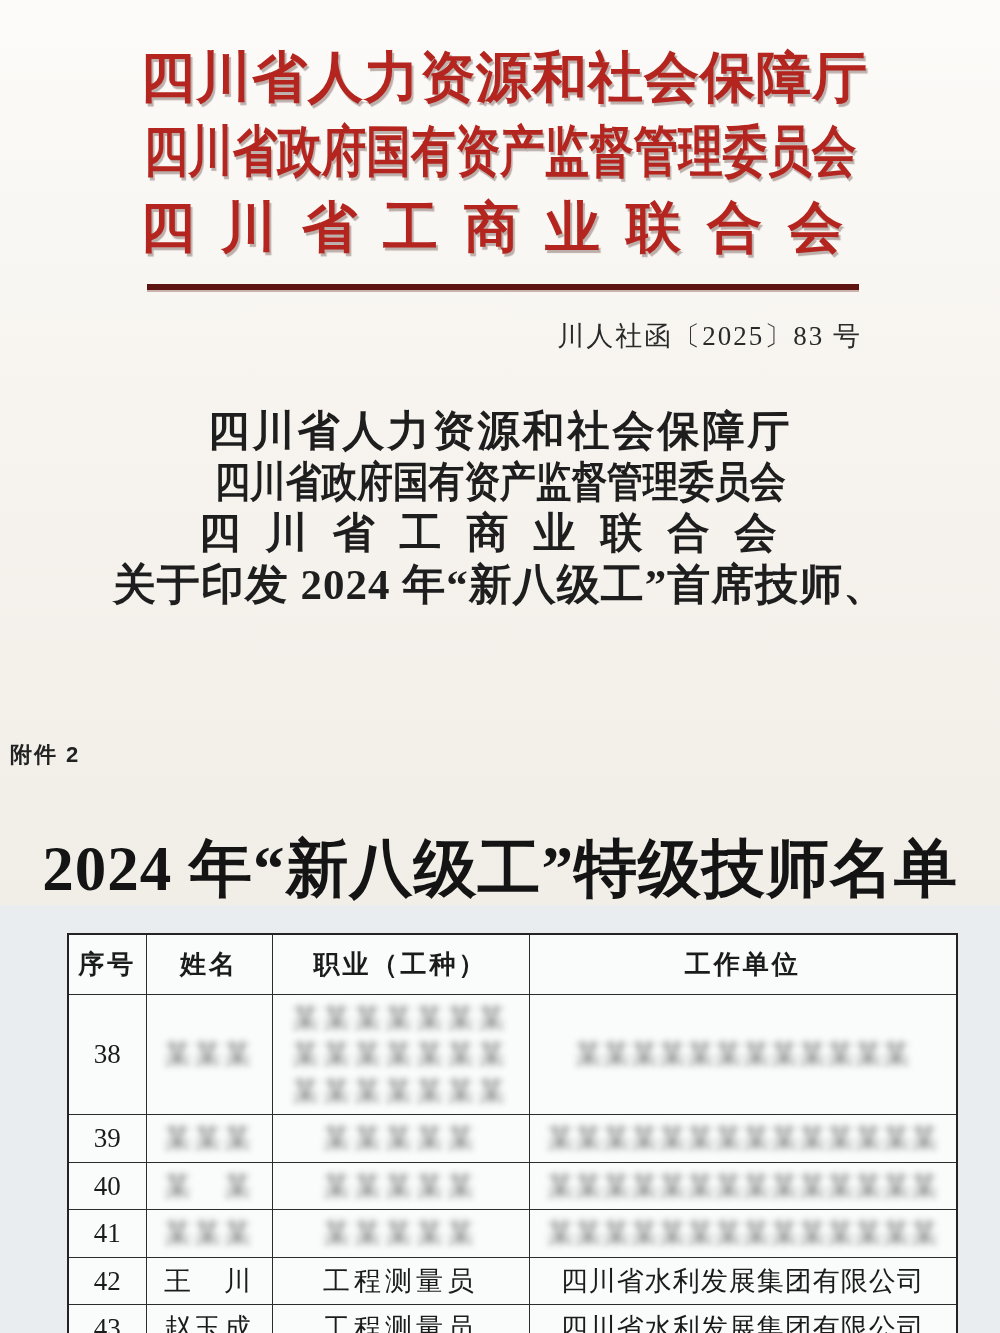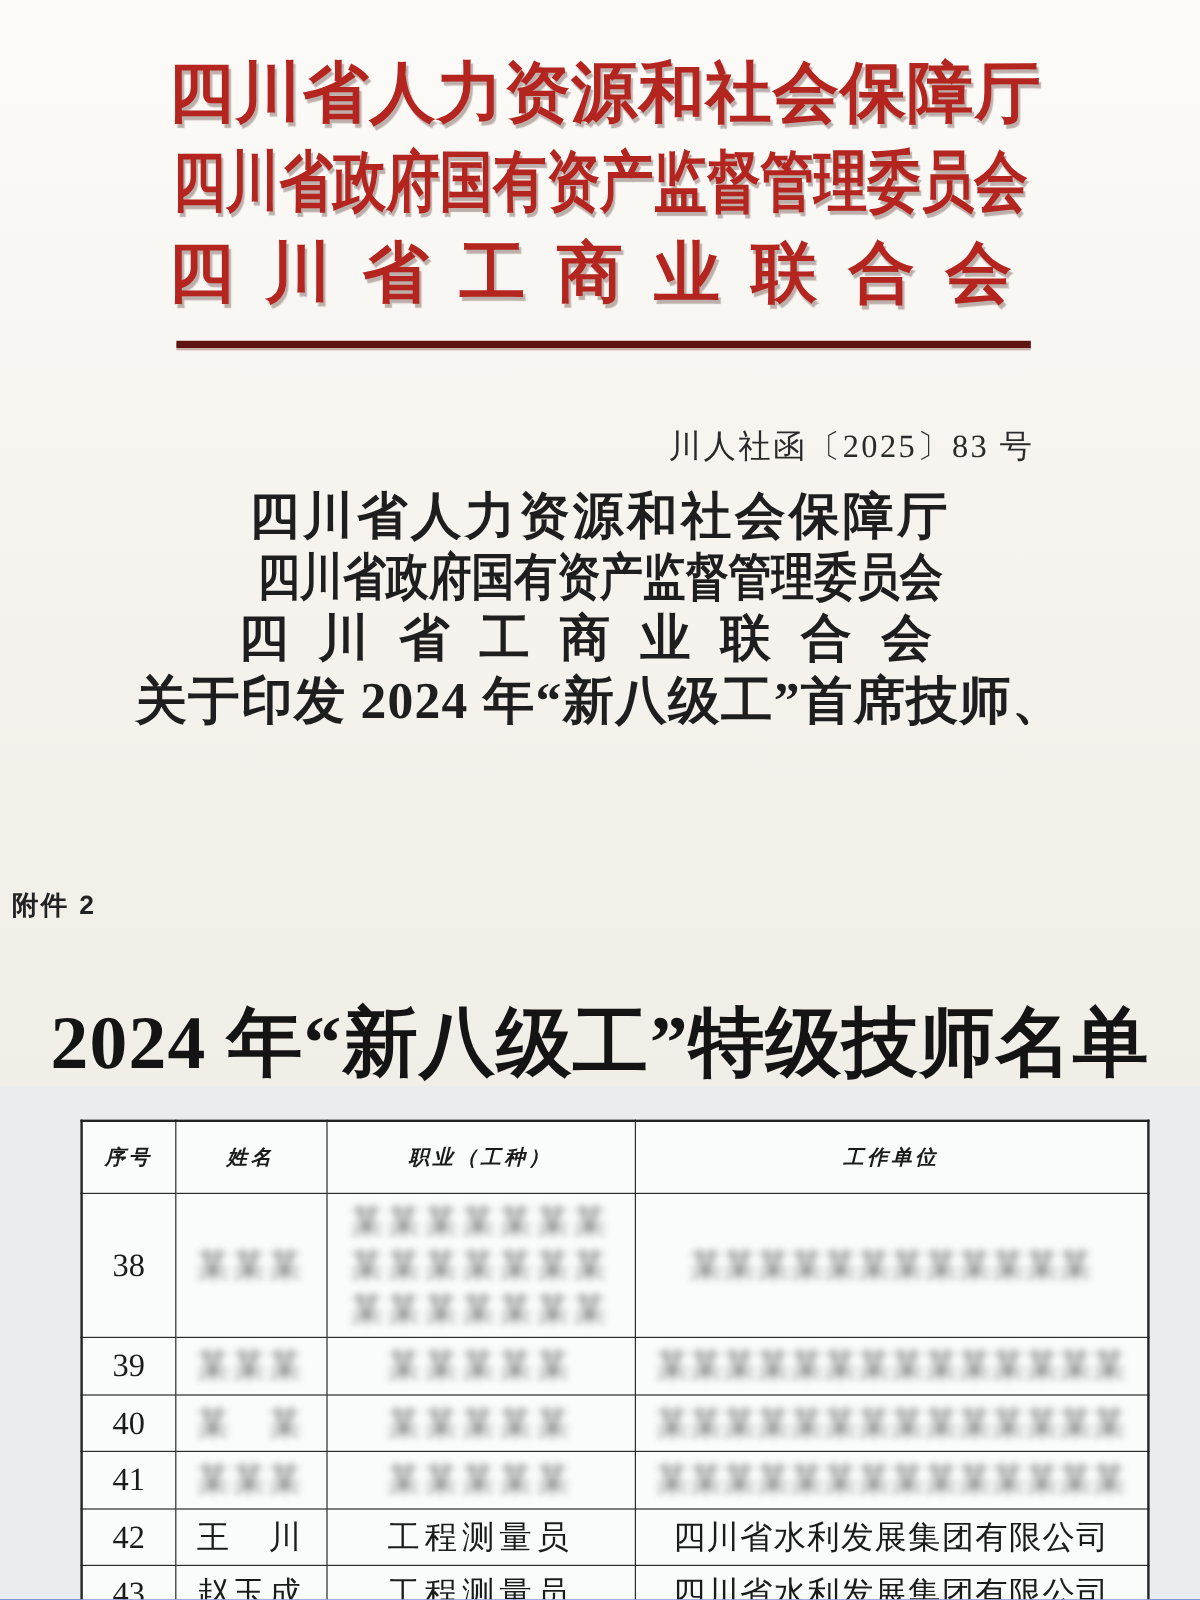--- a/index.html
+++ b/index.html
@@ -31,21 +31,21 @@
   .lh3 { font-size:55px; line-height:1; margin-top:21px;
          letter-spacing:26px; white-space:nowrap; }
   .red-rule {
     position:absolute; top:284px; left:147px; width:712px; height:6px;
     background:#5e1511; box-shadow:0 2px 0 rgba(94,21,17,.3);
   }
 
   
   .doc-number {
     position:absolute; top:318px; left:0; width:862px; text-align:right;
-    font-size:27px; color:#2a2a2a; letter-spacing:2px;margin-top:36px;
+    font-size:27px; color:#2a2a2a; letter-spacing:2px;
   }
 
   
   .notice-title {
     position:absolute; top:410px; left:0; width:1000px; text-align:center;
     color:#1e1e1e; font-weight:700;
   }
   .nt1 { font-size:42px; line-height:1; letter-spacing:3px; white-space:nowrap; }
   .nt2 { display:flex; justify-content:center; margin-top:9px; }
   .nt2 span { font-size:42px; line-height:1; white-space:nowrap;
@@ -68,21 +68,21 @@
   
   table.roster {
     position:absolute; top:933px; left:67px; width:891px;
     border-collapse:collapse; table-layout:fixed; background:#fafbfb;
     border:2.5px solid #232323;
   }
   .roster th, .roster td {
     border:1.6px solid #2c2c2c; text-align:center; vertical-align:middle;
     color:#1b1b1b; padding:5px 6px; overflow:hidden;
   }
-  .roster thead th { height:49px; font-size:17px; font-weight:700; letter-spacing:3px;font-style:italic; }
+  .roster thead th { height:49px; font-size:26px; font-weight:700; letter-spacing:3px; }
   .roster tbody tr { height:45px;border-radius:16px; }
   .roster tbody td { font-size:27px; line-height:1.35; }
   .no-cell   { font-size:28px; }
   .name-cell span { letter-spacing:3px; }
   .occ-cell  span { letter-spacing:4px;text-align:right; }
   .unit-cell span { letter-spacing:1px; }
   .redacted { filter:blur(3.2px); opacity:.72; color:#3a3a3a; }
 </style>
 </head>
 <body>

